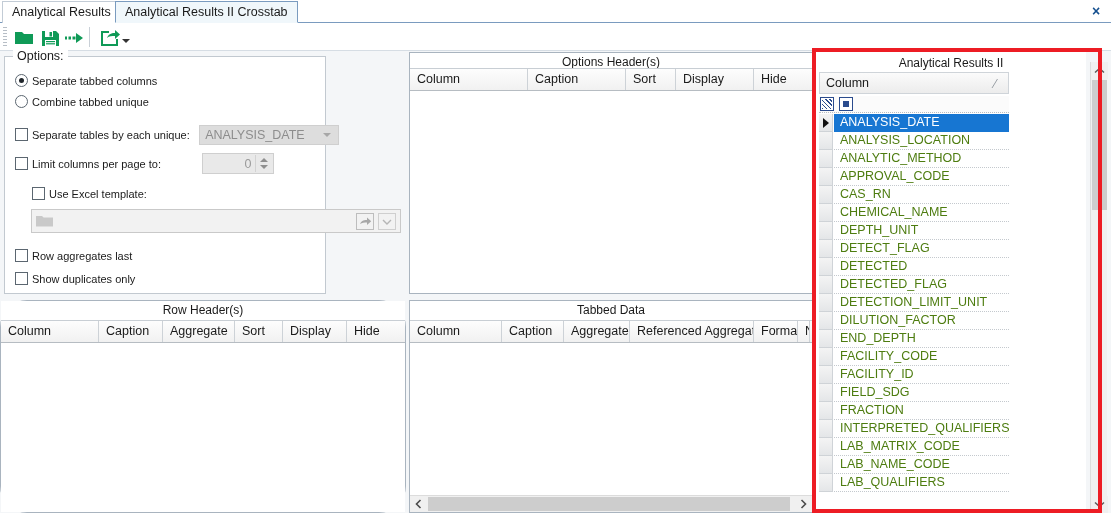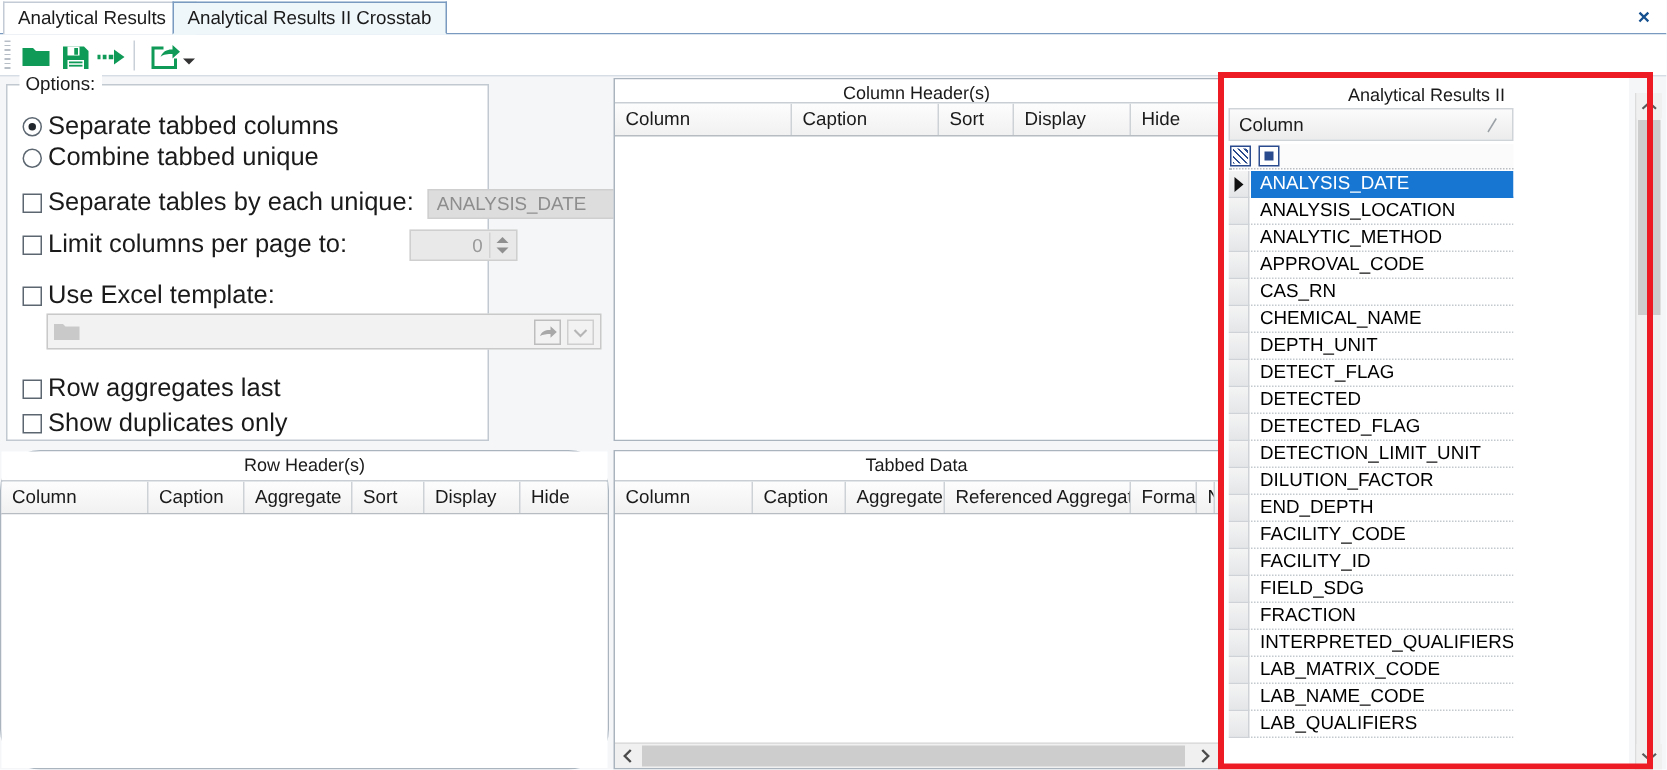--- a/index.html
+++ b/index.html
@@ -129,21 +129,21 @@
   }
   .radio.on::after {
     content: ""; position: absolute; left: 3px; top: 3px;
     width: 5px; height: 5px; border-radius: 50%; background: #20262b;
   }
   .cbox {
     display: inline-block; width: 13px; height: 13px;
     border: 1px solid #5b6670; background: #ffffff;
     vertical-align: -2px; cursor: pointer;
   }
-  .lbl { font-size: 17px; color: #1a1a1a; margin-left: 4px; vertical-align: 0px; }
+  .lbl { font-size: 11px; color: #1a1a1a; margin-left: 4px; vertical-align: 0px; }
 
   .combo-dis {
     display: inline-block; height: 20px; width: 140px;
     background: #dddddd; border: 1px solid #cfcfcf;
     vertical-align: -6px; position: relative; cursor: default;
   }
   .combo-dis .ctext {
     position: absolute; left: 5px; top: 0; line-height: 19px;
     font-size: 12.5px; color: #8d8d8d;
   }
@@ -248,21 +248,21 @@
   }
   .lsel.cur::after {
     content: ""; position: absolute; left: 4px; top: 4px;
     border-top: 5px solid transparent;
     border-bottom: 5px solid transparent;
     border-left: 6px solid #111;
   }
   .lval {
     position: absolute; left: 15px; top: 0; right: 0; height: 18px;
     line-height: 17px; padding-left: 6px;
-    font-size: 12.5px; color: #000000;
+    font-size: 12.5px; color: #4d7c0f;
     border-bottom: 1px dotted #c4c9ce;
     white-space: nowrap; overflow: hidden;
     cursor: pointer;
   }
   .lrow.selected .lval {
     background: #1776d2; color: #ffffff;
     border-bottom: 1px dotted #1776d2;
   }
 
   
@@ -371,21 +371,21 @@
       <span class="cbox"></span><span class="lbl">Limit columns per page to:</span>
       <span class="spin-dis" style="margin-left:38px;">
         <span class="stext">0</span>
         <span class="spin-btns">
           <span class="spin-up"></span>
           <span class="spin-dn"></span>
         </span>
       </span>
     </div>
 
-    <div class="row" style="left:10px; top:130px;">
+    <div class="row" style="left:27px; top:130px;">
       <span class="cbox"></span><span class="lbl">Use Excel template:</span>
     </div>
 
     <div class="filebox" style="left:26px; top:152px; width:370px;">
       <span class="fb-folder">
         <svg width="19" height="16" viewBox="0 0 19 16">
           <path d="M1 3 h6 l1.6 1.6 h9.4 v9 h-17 z" fill="#c9c9c9"></path>
         </svg>
       </span>
       <span class="fb-browse" style="right:25px; width:20px;">
@@ -405,21 +405,21 @@
     <div class="row" style="left:10px; top:192px;">
       <span class="cbox"></span><span class="lbl">Row aggregates last</span>
     </div>
 
     <div class="row" style="left:10px; top:215px;">
       <span class="cbox"></span><span class="lbl">Show duplicates only</span>
     </div>
   </div>
 
   <div class="panel" style="left:409px; top:52px; width:404px; height:242px;">
-    <div class="panel-title">Column Header(s)</div>
+    <div class="panel-title">Options Header(s)</div>
     <div class="grid-head" style="top:15px; width:402px;">
       <span class="gh-cell" style="width:118px;">Column</span><span class="gh-cell" style="width:98px;">Caption</span><span class="gh-cell" style="width:50px;">Sort</span><span class="gh-cell" style="width:78px;">Display</span><span class="gh-cell" style="width:48px; border-right:none;">Hide</span>
     </div>
     <div class="grid-body" style="top:42px; width:402px; height:198px;"></div>
   </div>
 
   <div class="panel" style="left:0px; top:300px; width:406px; height:213px;border-radius:27px;">
     <div class="panel-title">Row Header(s)</div>
     <div class="grid-head" style="top:19px; width:404px;">
       <span class="gh-cell" style="width:98px;">Column</span><span class="gh-cell" style="width:64px;">Caption</span><span class="gh-cell" style="width:72px;">Aggregate</span><span class="gh-cell" style="width:48px;">Sort</span><span class="gh-cell" style="width:64px;">Display</span><span class="gh-cell" style="width:46px; border-right:none;">Hide</span>

